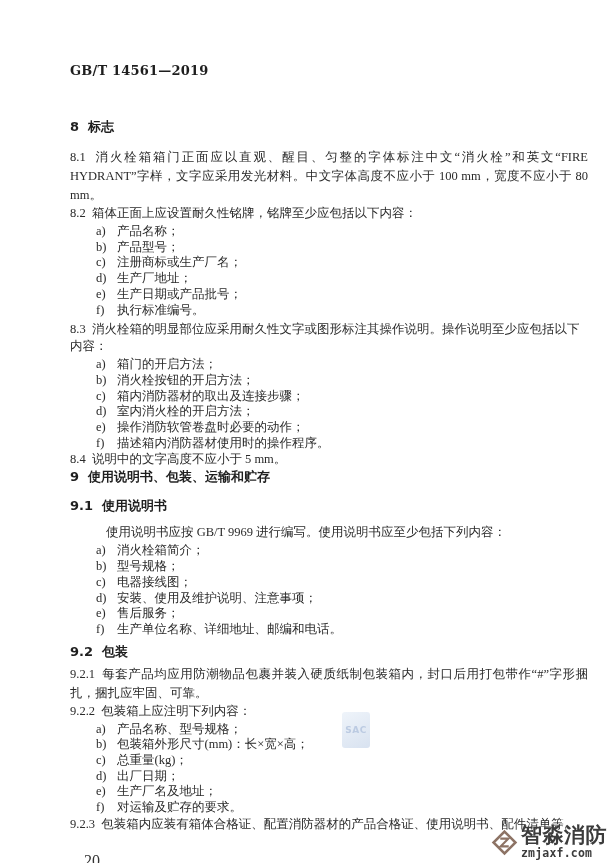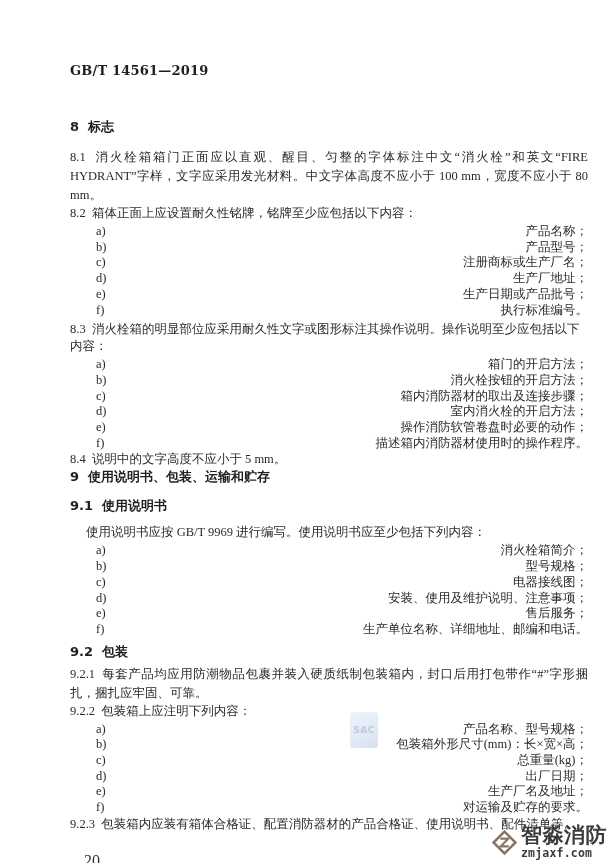--- a/index.html
+++ b/index.html
@@ -21,28 +21,28 @@
   }
   .t8  { margin-top:40px; }
   .t9  {  }
   .t91 { margin-top:11px; }
   .t92 { margin-top:5px;  }
   .para { text-align:justify; line-height:19px; }
   .p81  { margin-top:12px; }
   .p921 { margin-top:4px; }
   .lead { line-height:17px; }
   .lead83 { margin-top:3px; }
-  .intro { margin-left:16px; margin-top:9px; line-height:17px; }
+  .intro { margin-left:36px; margin-top:9px; line-height:17px; }
   .list { margin-left:26px; margin-top:2px; }
   .li { display:flex; line-height:15.7px; }
   .lbl { flex:0 0 21px; }
-  .txt { flex:1;text-align:right; }
+  .txt { flex:1; }
   .pagenum { margin-top:19px; padding-left:14px; font-size:16px; color:#333; }
   .watermark {
-    position:absolute; left:350px; top:712px; width:28px; height:36px;
+    position:absolute; left:342px; top:712px; width:28px; height:36px;
     background:linear-gradient(150deg,#eff4fa 0%,#d8e2f0 100%);
     border-radius:3px; display:flex; align-items:center; justify-content:center;
   }
   .watermark span {
     font-family:"DejaVu Sans","Liberation Sans",sans-serif;
     font-weight:700; font-size:9px; color:#bccbe2; letter-spacing:.5px;
   }
   .logo { position:absolute; left:491px; top:825px; display:flex; align-items:center; gap:3px; }
   .logo svg { display:block; }
   .logo-text { line-height:1; }

